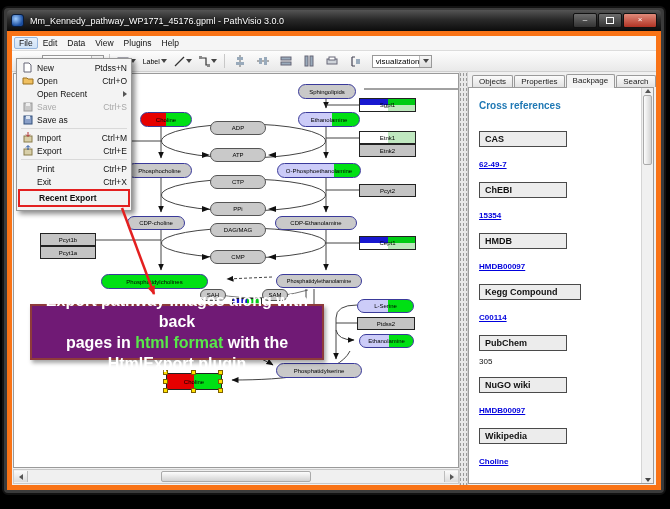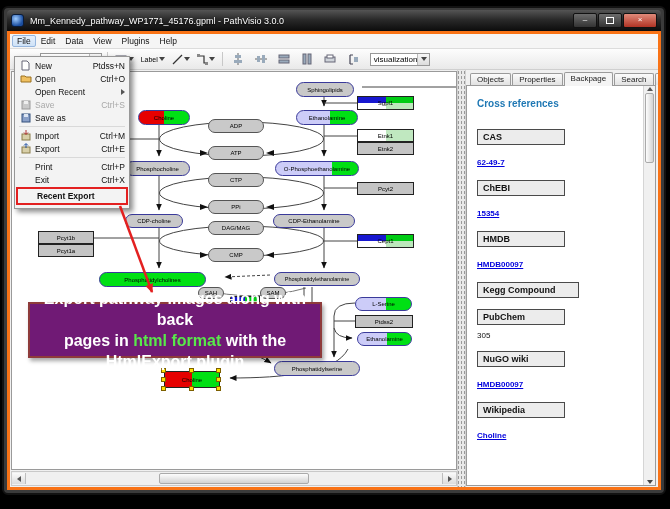--- a/index.html
+++ b/index.html
@@ -11,21 +11,21 @@
   .titlebar{height:21px;display:flex;align-items:center;gap:6px;color:#fff;font-size:9px;padding:0 4px;
             background:linear-gradient(180deg,#555 0%,#2a2a2a 45%,#0c0c0c 100%);border-radius:4px 4px 0 0;}
   .appicon{width:11px;height:11px;border-radius:3px;background:radial-gradient(circle at 35% 35%,#9ecbff,#1c4fa0 70%);border:1px solid #0a1c3a;}
   .titletext{flex:1;white-space:nowrap;overflow:hidden;text-shadow:0 1px 2px #000;}
   .winbtns{display:flex;gap:1px;}
   .winbtn{width:22px;height:13px;border:1px solid #111;border-radius:2px;background:linear-gradient(#6c6c6c,#333);
           color:#fff;font-size:8px;line-height:11px;text-align:center;}
   .winbtn.close{width:32px;background:linear-gradient(#e08a7a,#b03324);}
   .maxglyph{display:inline-block;width:6px;height:5px;border:1px solid #fff;margin-top:3px;}
 
-  .app{position:relative;background:#f0f0f0;height:calc(100% - 21px);border:3px solid #f97316;
+  .app{position:relative;background:#f0f0f0;height:calc(100% - 21px);border:5px solid #f97316;
        box-sizing:border-box;display:flex;flex-direction:column;overflow:hidden;}
 
   
   .menubar{height:14px;display:flex;align-items:center;font-size:8.5px;background:#f5f5f5;
            border-bottom:1px solid #dcdcdc;padding-left:2px;flex:0 0 auto;}
   .mitem{padding:1px 5px;color:#111;}
   .mitem.active{border:1px solid #96b6de;background:linear-gradient(#e6f0fb,#cfe2f7);border-radius:2px;padding:0 4px;}
 
   
   .toolbar{height:20px;display:flex;align-items:center;font-size:8px;gap:3px;
@@ -355,20 +355,21 @@
             <div class="xsec">
               <div class="xhdr">ChEBI</div>
               <div class="xval"><a href="#">15354</a></div>
             </div>
             <div class="xsec">
               <div class="xhdr">HMDB</div>
               <div class="xval"><a href="#">HMDB00097</a></div>
             </div>
             <div class="xsec">
               <div class="xhdr wide">Kegg Compound</div>
+              <div class="xval"><a href="#">C00114</a></div>
             </div>
             <div class="xsec">
               <div class="xhdr">PubChem</div>
               <div class="xval plain">305</div>
             </div>
             <div class="xsec">
               <div class="xhdr">NuGO wiki</div>
               <div class="xval"><a href="#">HMDB00097</a></div>
             </div>
             <div class="xsec">

